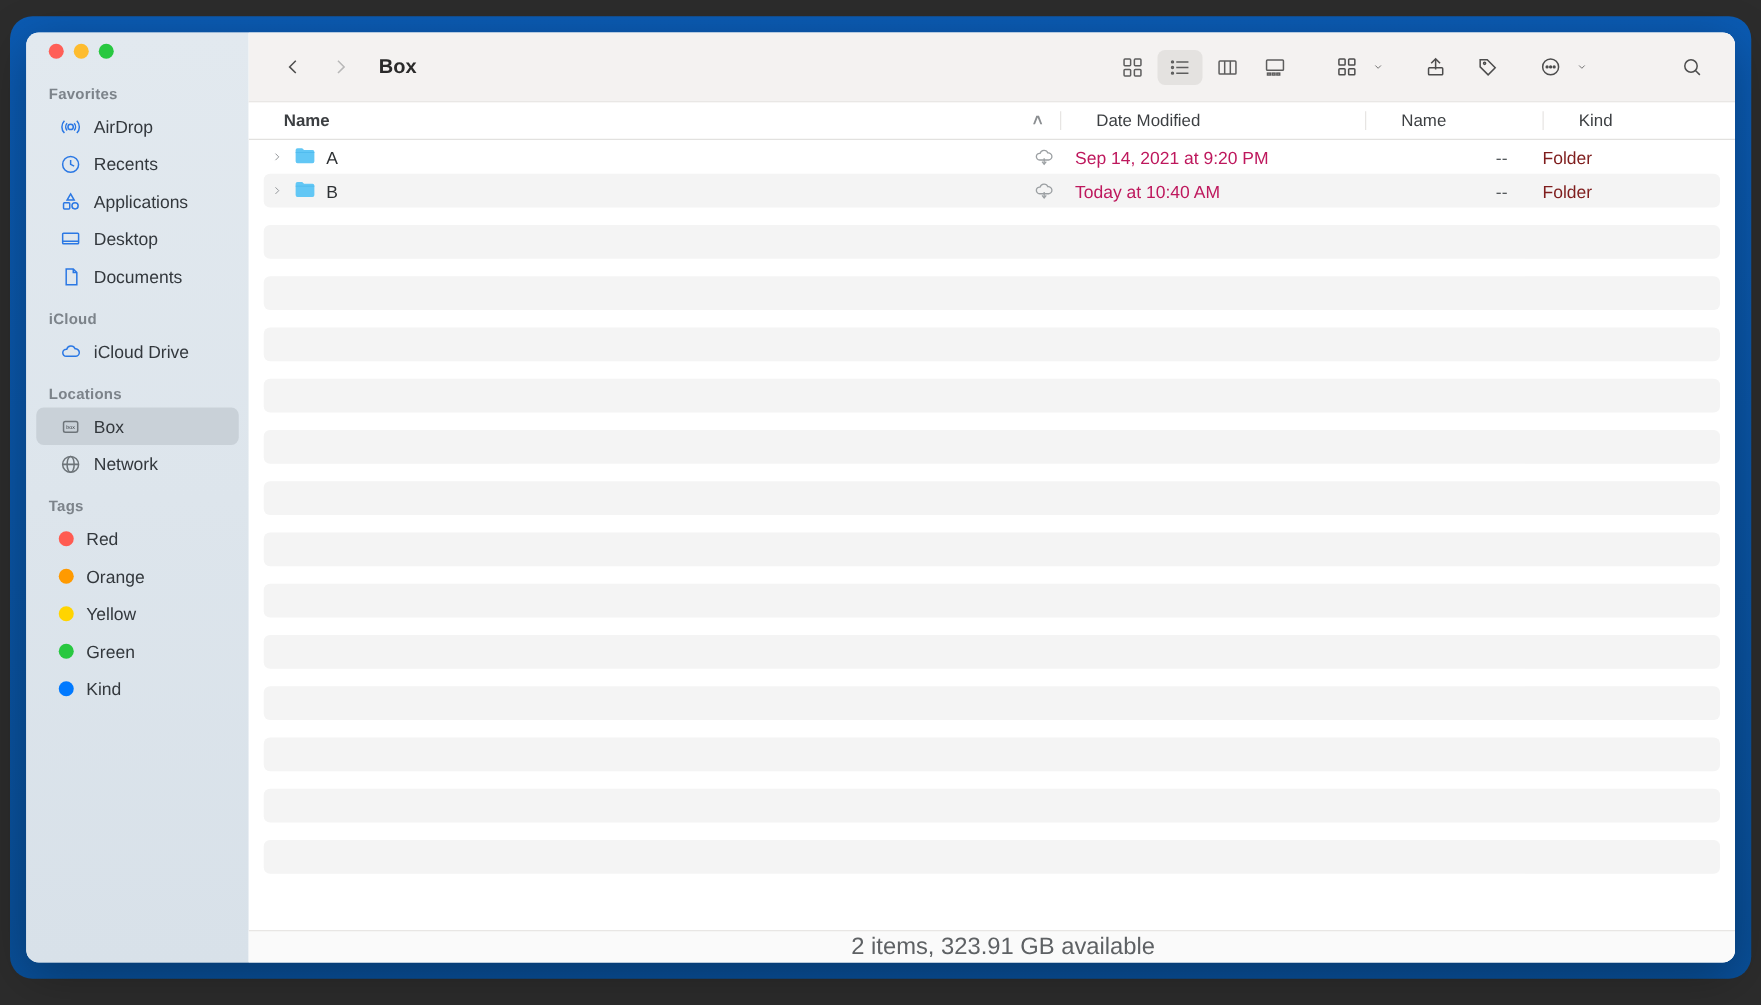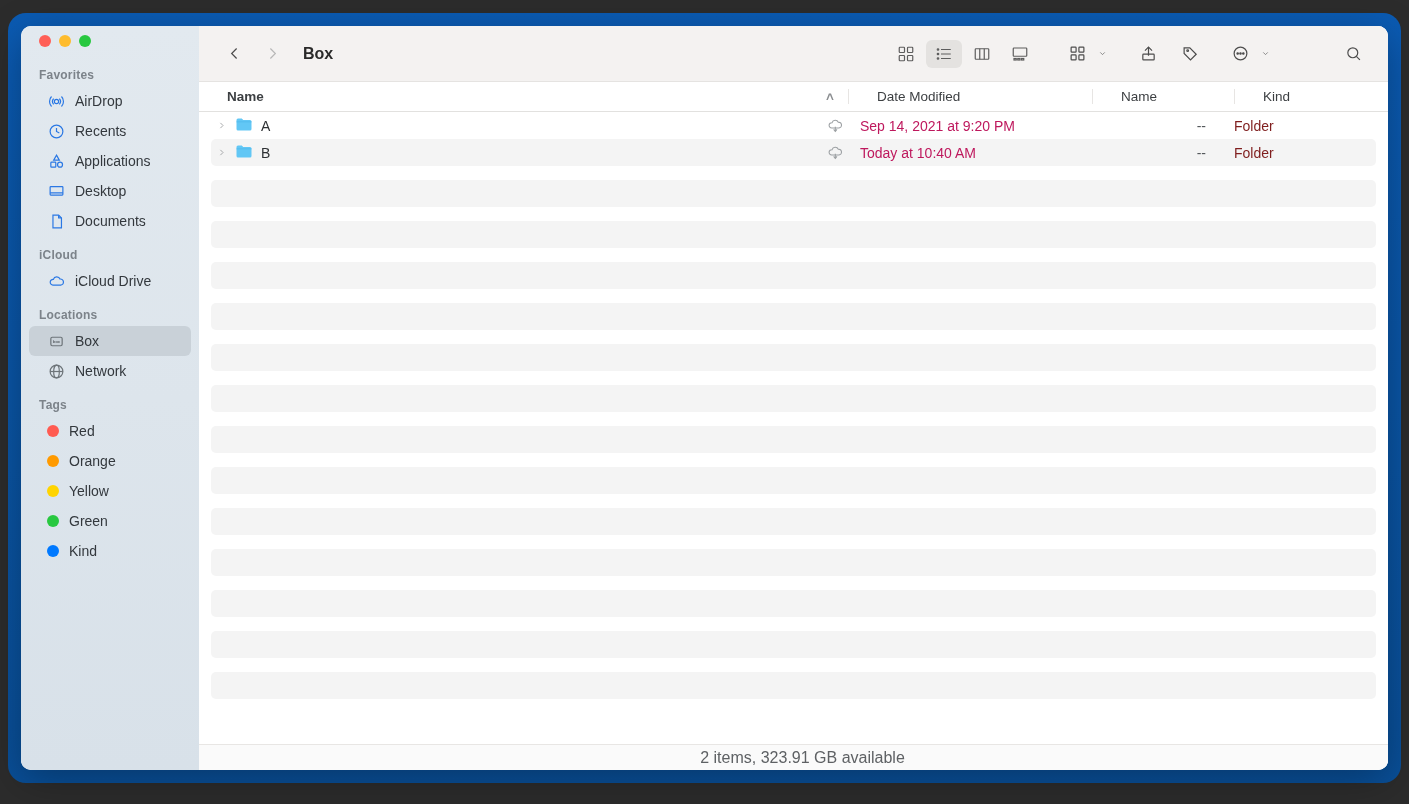--- a/index.html
+++ b/index.html
@@ -82,21 +82,21 @@
   .rc.kind { width:154px; padding-left:12px; color:#7f1d1d; }
   .disclosure { width:12px; height:12px; display:flex; align-items:center; justify-content:center; cursor:default; color:#8c8f92; }
   .disclosure svg { width:9px; height:9px; stroke:currentColor; fill:none; stroke-width:2; }
   .folder-icon svg { width:18px; height:15px; }
   .cloud-icon { width:18px; height:18px; display:flex; align-items:center; justify-content:center; color:#9ca0a3; margin-right:4px; }
   .cloud-icon svg { width:16px; height:16px; stroke:currentColor; fill:none; stroke-width:1.6; }
   
   .ghost { height:27px; border-radius:5px; }
   .ghost.stripe { background:#f4f4f4; margin-top:14px; }
   
-  .status-bar { height:26px; background:#fafafa; border-top:1px solid #e8e6e4; display:flex; align-items:center; justify-content:center; font-size:16px; color:#5e6164;padding-left:18px; }
+  .status-bar { height:26px; background:#fafafa; border-top:1px solid #e8e6e4; display:flex; align-items:center; justify-content:center; font-size:19px; color:#5e6164;padding-left:18px; }
 </style>
 </head>
 <body>
 
 <div class="outer-frame">
   <div class="finder-window">
 
     <div class="sidebar">
       <div class="traffic-lights">
         <div class="tl red"></div>

